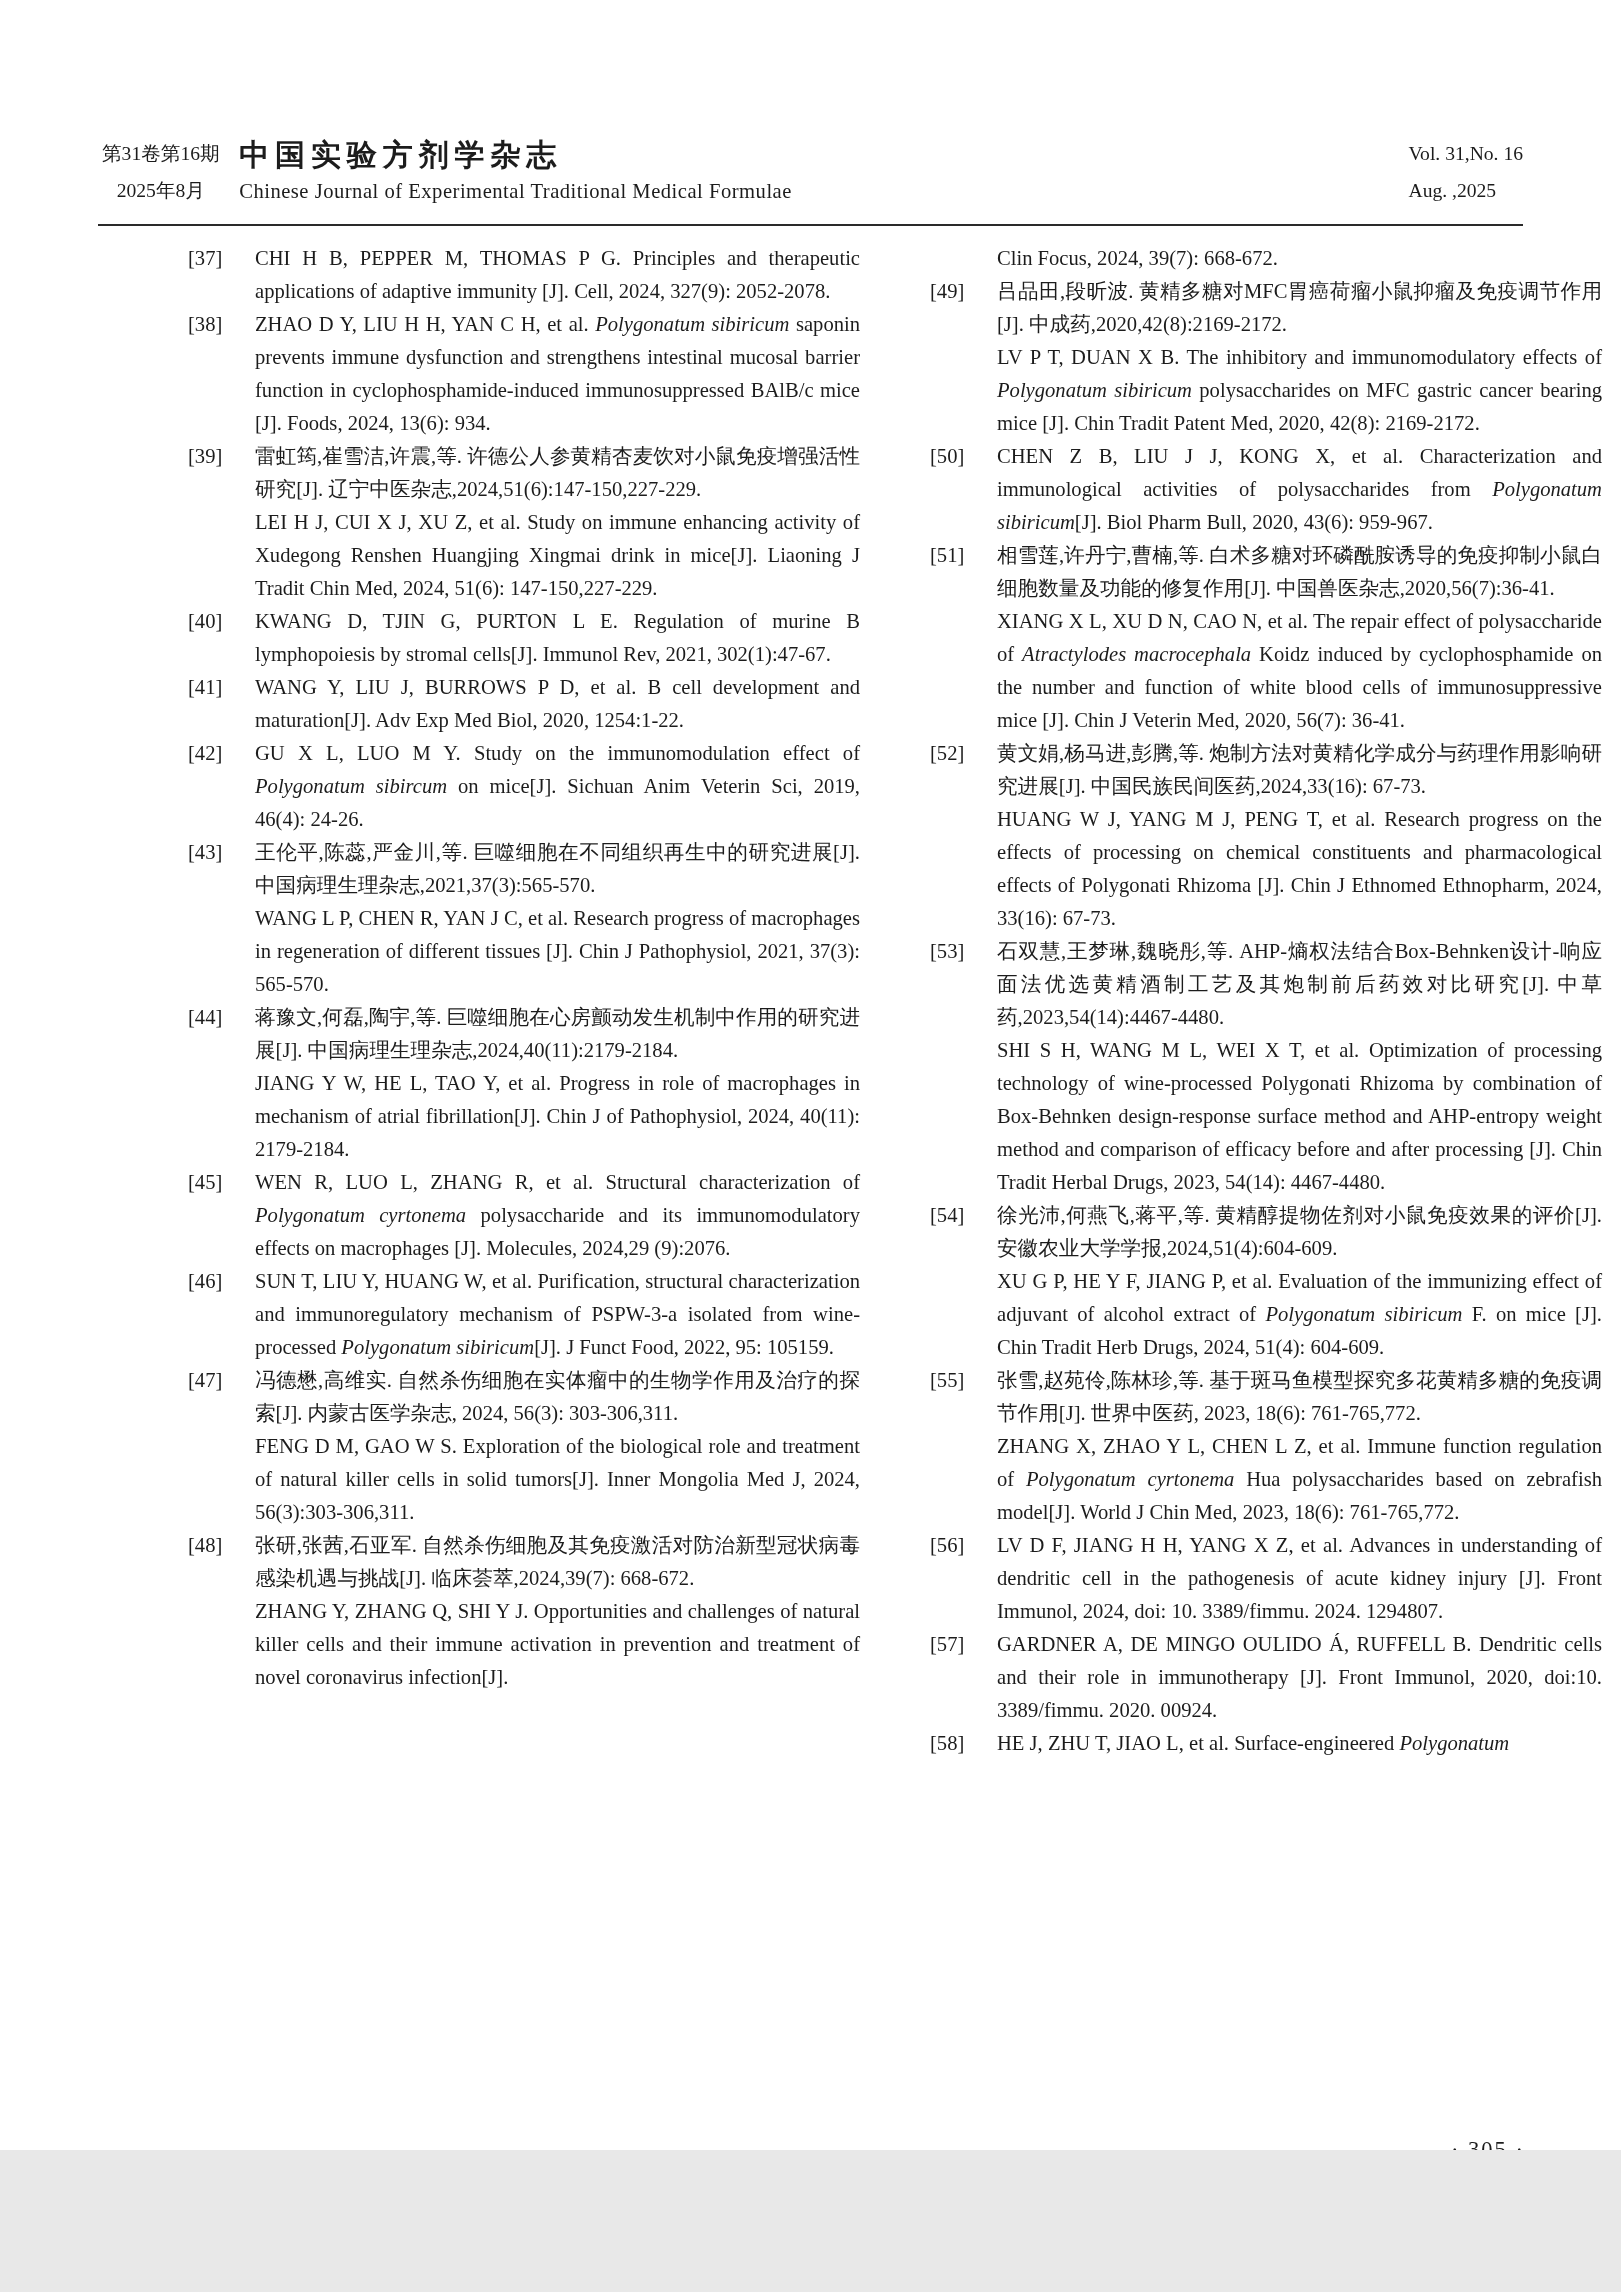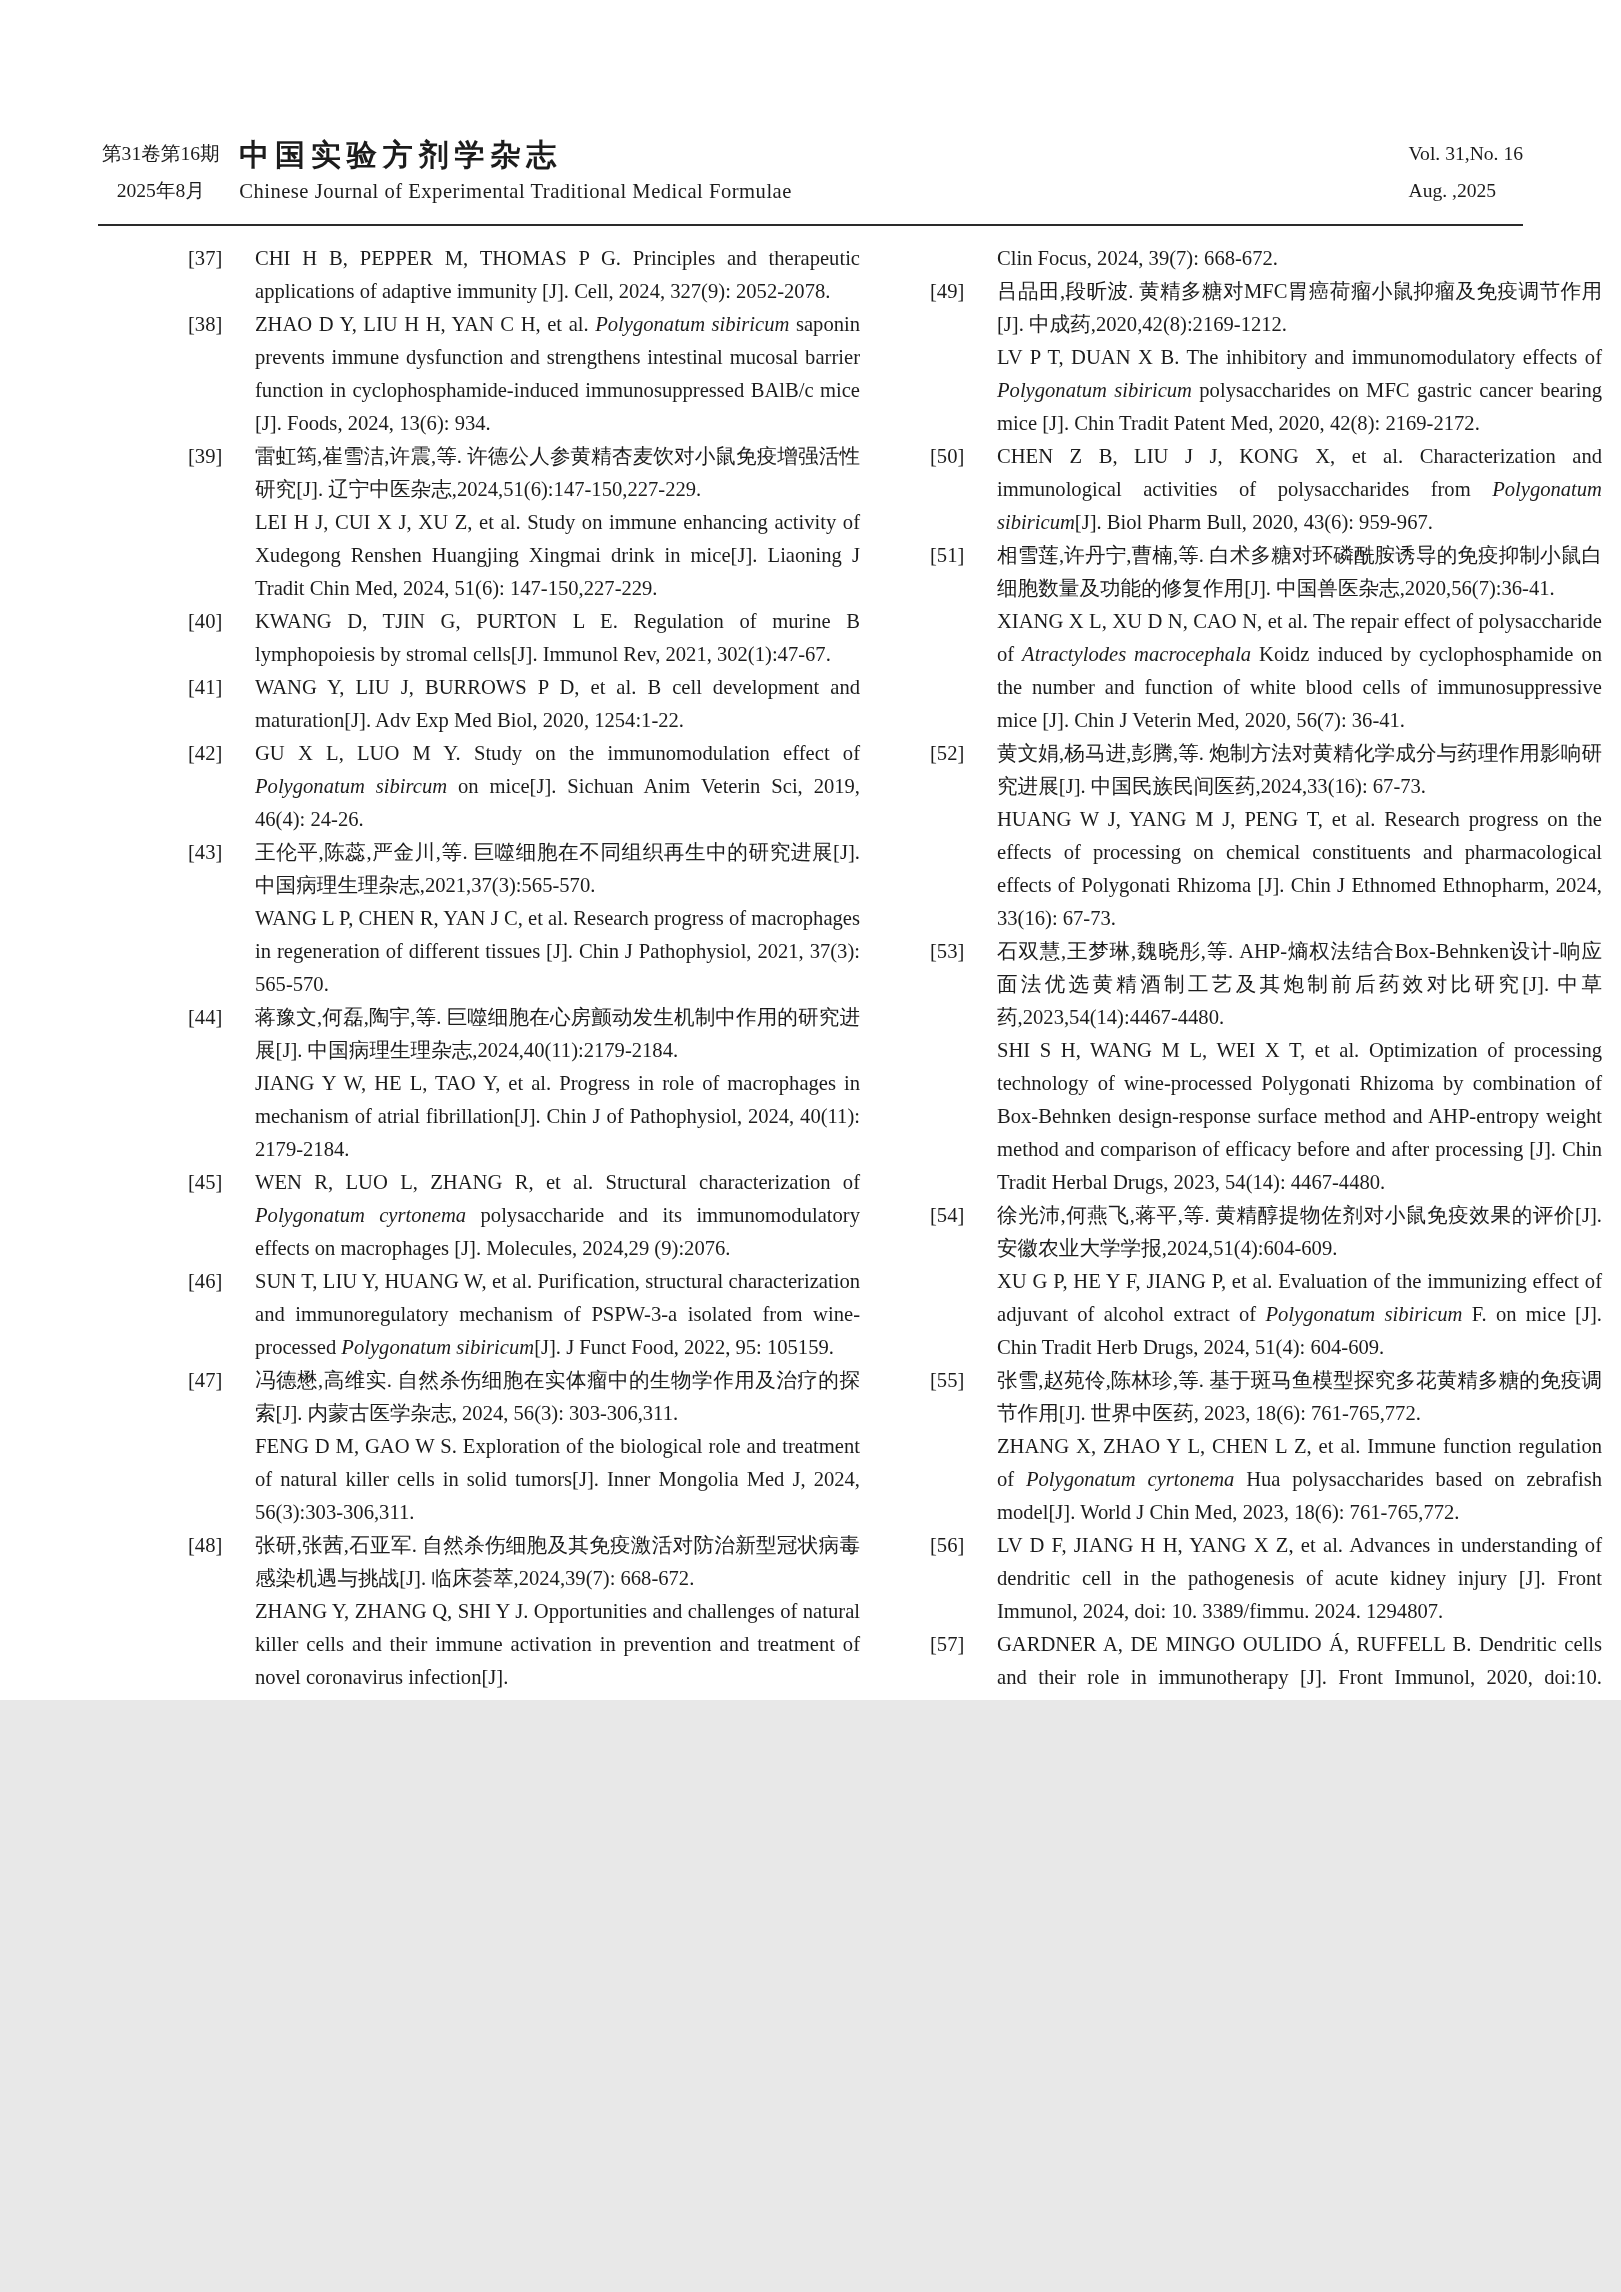--- a/index.html
+++ b/index.html
@@ -1,19 +1,19 @@
 <!DOCTYPE html>
 <html lang="zh"><head>
 <meta charset="utf-8">
 <title>Journal Page</title>
 <style>
   html,body{margin:0;padding:0;background:#e8e8e8;}
   .page{
     position:relative;
-    width:1621px;height:1700px;
+    width:1621px;height:2150px;
     background:#ffffff;
     font-family:"Liberation Serif","DejaVu Serif",serif;
     color:#1c1c1c;
     overflow:hidden;
   }
   
   .page-header{
     position:absolute;top:135px;left:102px;width:1421px;
     display:flex;justify-content:space-between;align-items:flex-start;
   }
@@ -177,21 +177,21 @@
     <section class="col" id="col-right">
         <div class="ref-item">
           <div class="ref-num"></div>
           <div class="ref-body">
             <p class="ref-para"><span>Clin Focus, 2024, 39(7): 668-672.</span></p>
           </div>
         </div>
         <div class="ref-item">
           <div class="ref-num">[49]</div>
           <div class="ref-body">
-            <p class="ref-para"><span>吕品田,段昕波. 黄精多糖对MFC胃癌荷瘤小鼠抑瘤及免疫调节作用[J]. 中成药,2020,42(8):2169-1212.</span></p>
+            <p class="ref-para"><span>吕品田,段昕波. 黄精多糖对MFC胃癌荷瘤小鼠抑瘤及免疫调节作用[J]. 中成药,2020,42(8):2169-2172.</span></p>
             <p class="ref-para"><span>LV P T, DUAN X B. The inhibitory and immunomodulatory effects of </span><span class="it">Polygonatum sibiricum</span><span> polysaccharides on MFC gastric cancer bearing mice [J]. Chin Tradit Patent Med, 2020, 42(8): 2169-2172.</span></p>
           </div>
         </div>
         <div class="ref-item">
           <div class="ref-num">[50]</div>
           <div class="ref-body">
             <p class="ref-para"><span>CHEN Z B, LIU J J, KONG X, et al. Characterization and immunological activities of polysaccharides from </span><span class="it">Polygonatum sibiricum</span><span>[J]. Biol Pharm Bull, 2020, 43(6): 959-967.</span></p>
           </div>
         </div>
         <div class="ref-item">

